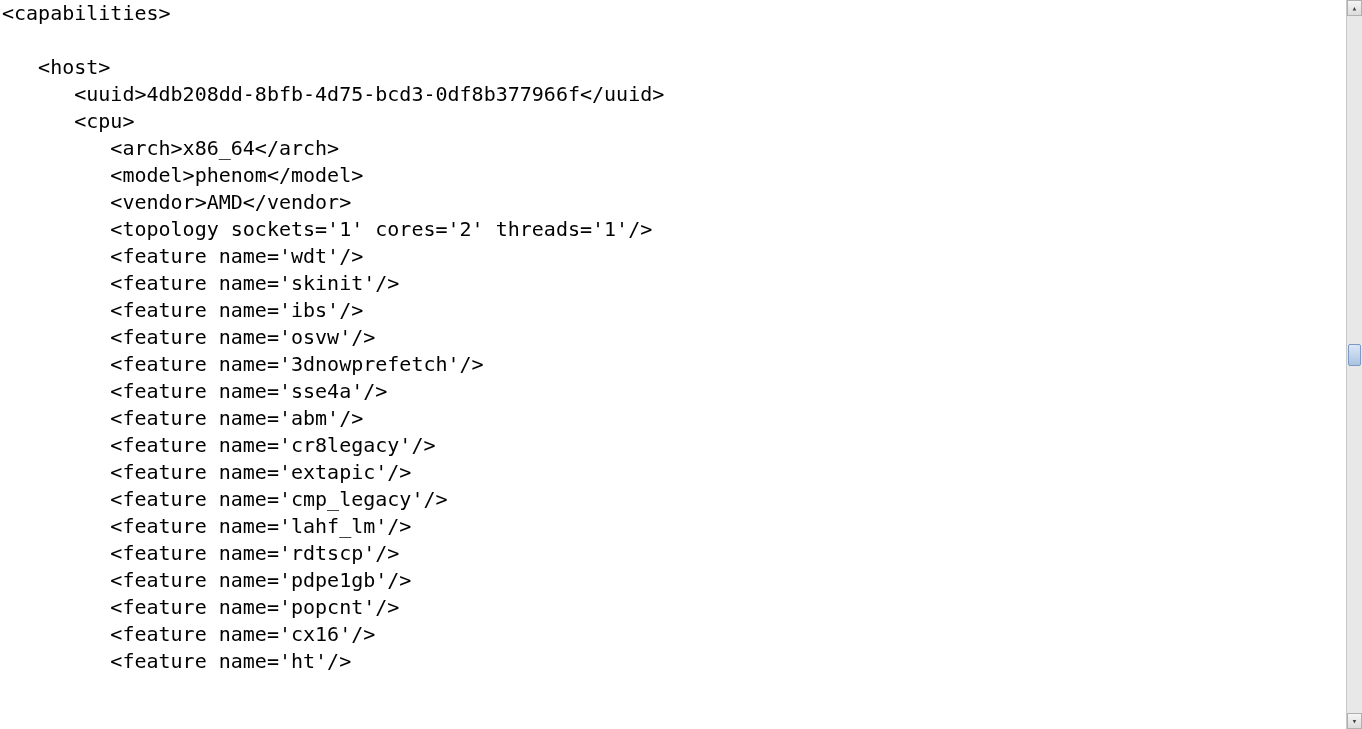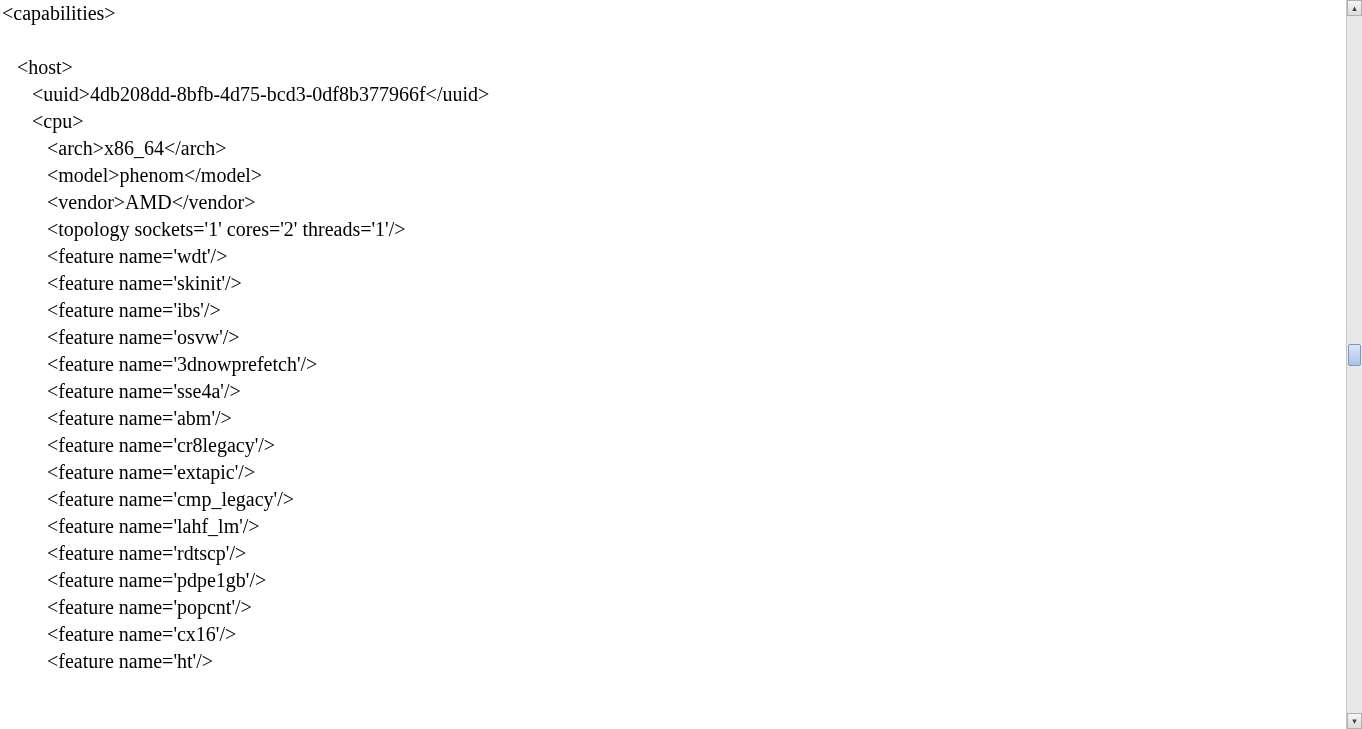--- a/index.html
+++ b/index.html
@@ -1,15 +1,15 @@
 <!DOCTYPE html>
 <html><head>
   <meta charset="utf-8">
   <style>
-    * { margin: 0; padding: 0; box-sizing: border-box; font-family: Liberation Serif, serif; }
+    * { margin: 0; padding: 0; box-sizing: border-box; }
     html, body { height: 100%; width: 100%; }
     body {
       font-family: "Andale Mono", "Lucida Console", "DejaVu Sans Mono", "Monaco", monospace;
       font-size: 20px;
       line-height: 1.35;
       color: #000;
       background: #fff;
       display: flex;
     }
     .content {

